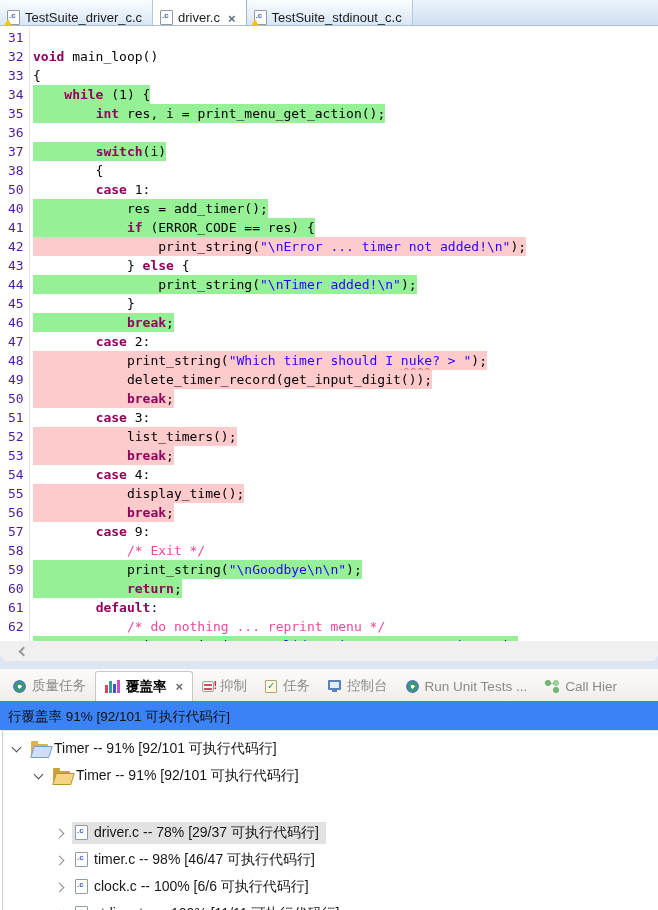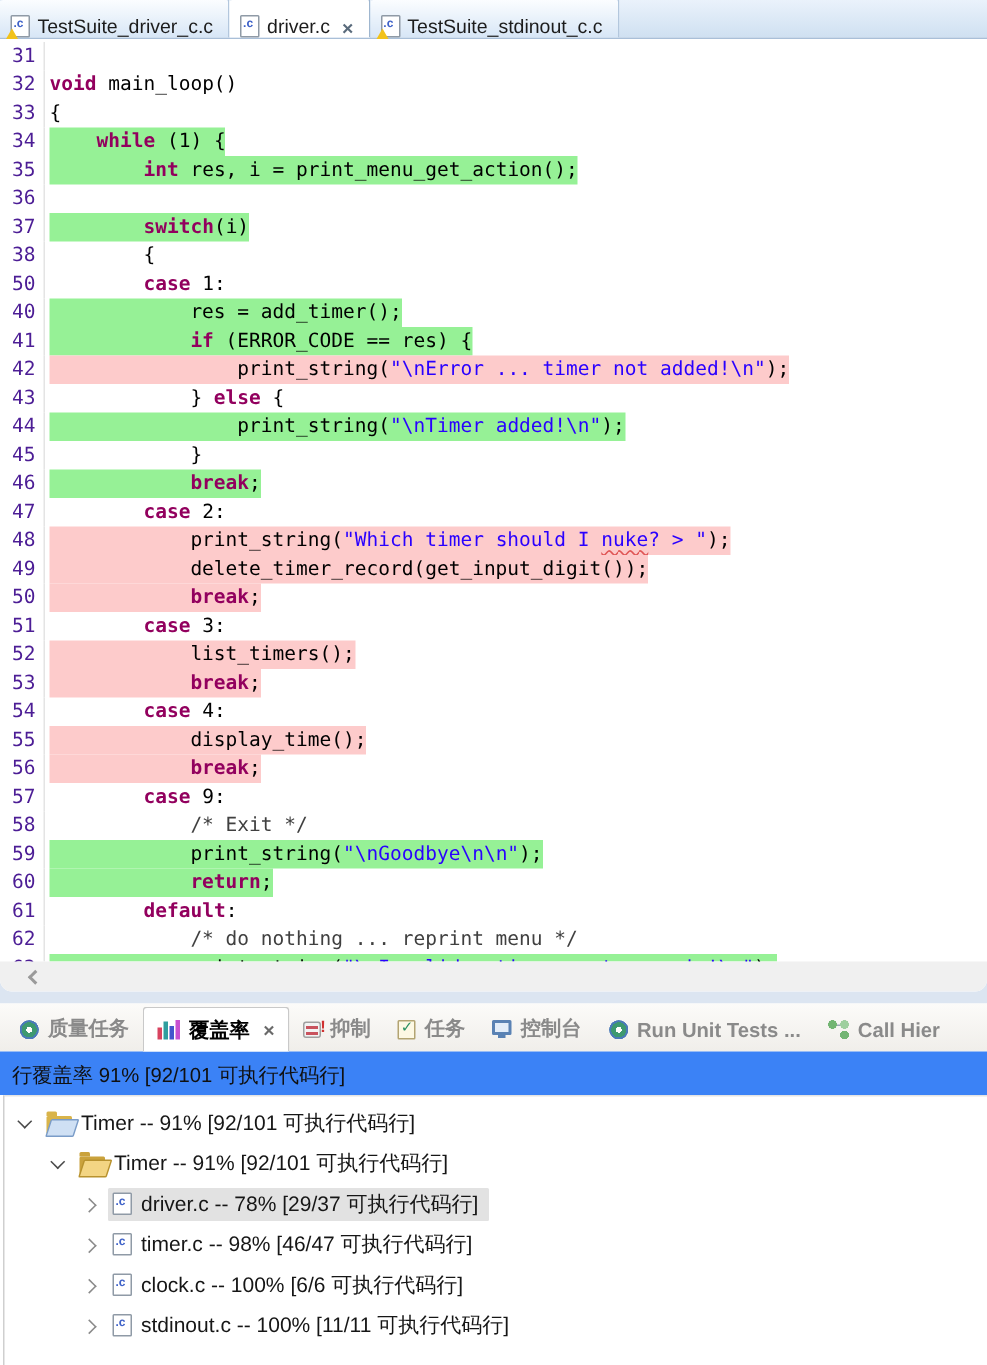--- a/index.html
+++ b/index.html
@@ -27,31 +27,31 @@
   .cline { display:flex; height:19px; line-height:19px; font-family:"DejaVu Sans Mono","Liberation Mono",monospace; font-size:13px; white-space:pre; }
   .cline.partial { height:5px; overflow:hidden; }
   .lnum { flex:none; width:30px; padding-left:8px; color:#4c1d95; border-right:1px solid #e4e4e4; }
   .ltext { margin-left:3px; white-space:pre; }
   .cov-g { background:#96F196; }
   .cov-p { background:#FDCBCB; }
   .tk-pl { color:#000; }
   .tk-kw { color:#92005E; font-weight:bold; }
   .tk-str { color:#2A00FF; }
   .tk-strw { color:#2A00FF; text-decoration:underline wavy #e05555 1px; text-underline-offset:2px; }
-  .tk-com { color:#404040;text-align:center; }
+  .tk-com { color:#ec4899;text-align:center; }
 
   .hscroll { height:20px; background:#f0f0f0; display:flex; align-items:center; }
   .hchev { width:7px; height:7px; margin-left:20px; border-left:2px solid #9a9a9a; border-bottom:2px solid #9a9a9a; transform:rotate(45deg); cursor:pointer; }
 
   .gap { height:8px; }
 
   
   .panel-wrap { background:#fff; height:241px; }
   .ptabbar { height:32px; background:linear-gradient(#fcfbf9,#f0eeea); display:flex; align-items:flex-end; padding-left:4px; }
-  .ptab { display:inline-flex; align-items:center; gap:6px; height:30px; padding:0 9px; font-size:13.5px; color:#8a8a8a; white-space:nowrap;font-weight:bold; }
+  .ptab { display:inline-flex; align-items:center; gap:6px; height:30px; padding:0 9px; font-size:13.5px; color:#8a8a8a; white-space:nowrap; }
   .ptab.active { background:#fff; border:1px solid #c9c9c9; border-bottom:none; border-radius:3px 3px 0 0; color:#000; font-weight:bold; }
   .ptab .close-x { color:#6a6a6a; }
 
   
   .pic { flex:none; display:inline-block; }
   .ic-gear { width:13px; height:13px; border-radius:50%;
              background:radial-gradient(circle at 50% 50%, #fff 0 2px, #3d9970 2px 5px, #4a7ab8 5px 6.5px, transparent 6.5px); }
   .ic-coverage { width:15px; height:13px;
      background:
        linear-gradient(#d8435f,#d8435f) 0 100%/3px 8px no-repeat,
@@ -194,42 +194,42 @@
           <span>Timer -- 91% [92/101 可执行代码行]</span>
         </span>
       </div>
       <div class="trow" style="padding-left: 30px;">
         <span class="chev down"></span>
         <span class="rowbody">
           <span class="ic-folder yellow"></span>
           <span>Timer -- 91% [92/101 可执行代码行]</span>
         </span>
       </div>
+      <div class="trow" style="padding-left: 52px; margin-top: 30px;">
+        <span class="chev right"></span>
+        <span class="rowbody sel">
+          <span class="ic-cfile"></span>
+          <span>driver.c -- 78% [29/37 可执行代码行]</span>
+        </span>
+      </div>
       <div class="trow" style="padding-left: 52px;">
         <span class="chev right"></span>
-        <span class="rowbody sel">
-          <span class="ic-cfile"></span>
-          <span>driver.c -- 78% [29/37 可执行代码行]</span>
+        <span class="rowbody">
+          <span class="ic-cfile"></span>
+          <span>timer.c -- 98% [46/47 可执行代码行]</span>
         </span>
       </div>
       <div class="trow" style="padding-left: 52px;">
         <span class="chev right"></span>
         <span class="rowbody">
           <span class="ic-cfile"></span>
-          <span>timer.c -- 98% [46/47 可执行代码行]</span>
+          <span>clock.c -- 100% [6/6 可执行代码行]</span>
         </span>
       </div>
       <div class="trow" style="padding-left: 52px;">
         <span class="chev right"></span>
         <span class="rowbody">
           <span class="ic-cfile"></span>
-          <span>clock.c -- 100% [6/6 可执行代码行]</span>
-        </span>
-      </div>
-      <div class="trow" style="padding-left: 52px;">
-        <span class="chev right"></span>
-        <span class="rowbody">
-          <span class="ic-cfile"></span>
           <span>stdinout.c -- 100% [11/11 可执行代码行]</span>
         </span>
       </div>
     </div>
 </div>
 
 </body></html>

